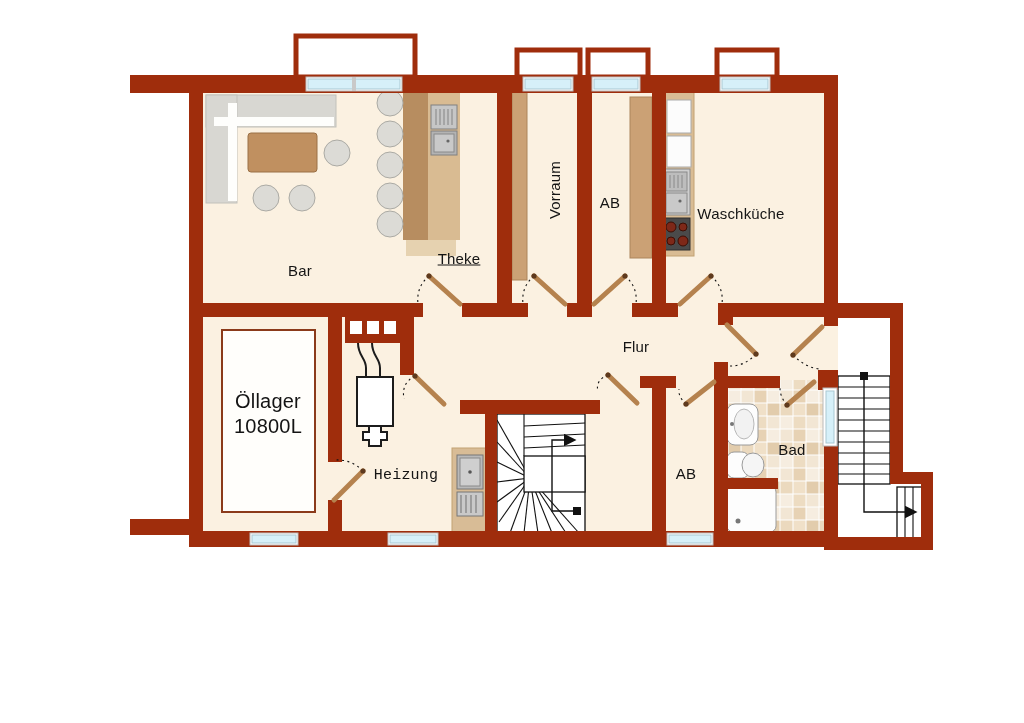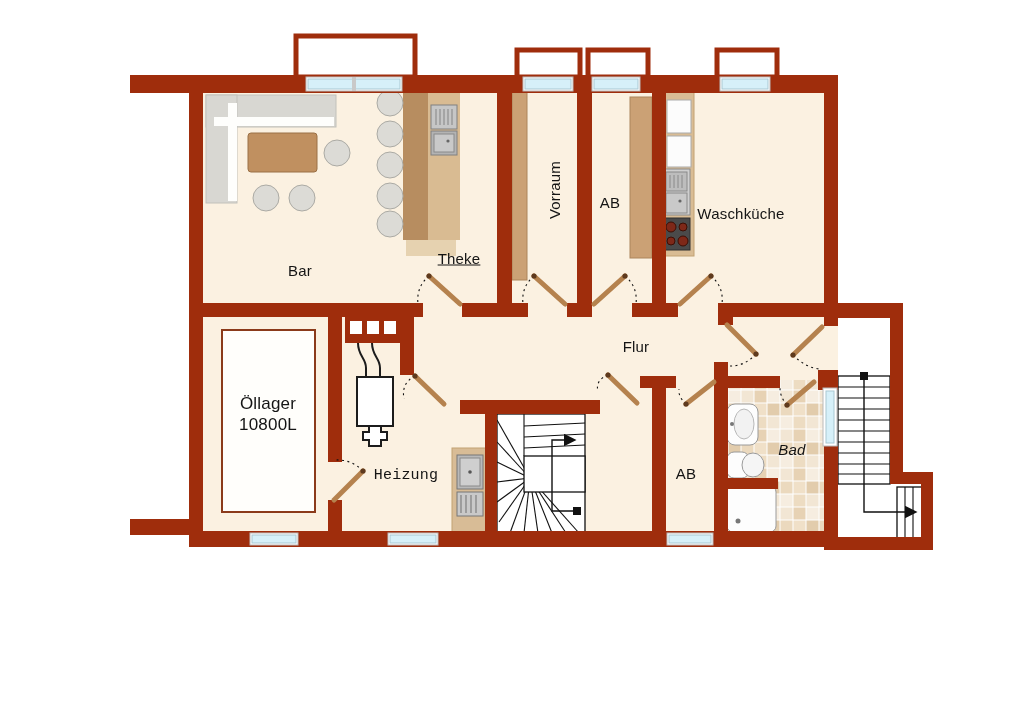--- a/index.html
+++ b/index.html
@@ -1,21 +1,21 @@
 <!DOCTYPE html>
 <html><head>
 <meta charset="utf-8">
 <style>
   html,body{margin:0;padding:0;background:#fff;}
   #stage{position:relative;width:1024px;height:723px;background:#ffffff;overflow:hidden;
          font-family:"Liberation Sans", sans-serif;}
   #plan-svg{position:absolute;left:0;top:0;}
   .room-label{position:absolute;transform:translate(-50%,-50%);color:#141414;
               font-size:15px;white-space:nowrap;letter-spacing:.2px;}
-  .room-label.big{font-size:17px;text-align:center;line-height:1.25;}
+  .room-label.big{font-size:20px;text-align:center;line-height:1.25;}
   .room-label.rot{transform:translate(-50%,-50%) rotate(-90deg);}
 </style>
 </head>
 <body>
 
 <div id="stage">
 <svg id="plan-svg" width="1024" height="723" viewBox="0 0 1024 723">
   <defs>
     <pattern id="tiles" width="39" height="39" patternUnits="userSpaceOnUse">
       <rect width="39" height="39" fill="#ffffff"></rect>
@@ -294,14 +294,14 @@
 <div class="room-label rot" style="left:554px;top:190px;">Vorraum</div>
 <div class="room-label" style="left:610px;top:202px;">AB</div>
 <div class="room-label" style="left:734px;top:213px;margin-left:7px;">Waschküche</div>
 <div class="room-label" style="left:608px;top:346px;margin-left:28px;">Flur</div>
 <div class="room-label big" style="left:268px;top:414px;">
   <div>Öllager</div>
   <div>10800L</div>
 </div>
 <div class="room-label" style="left:406px;top:475px;font-family:Liberation Mono, monospace;">Heizung</div>
 <div class="room-label" style="left:686px;top:473px;">AB</div>
-<div class="room-label" style="left:792px;top:449px;font-style:italic;">Bad</div>
+<div class="room-label" style="left:792px;top:449px;">Bad</div>
 </div>
 
 </body></html>

